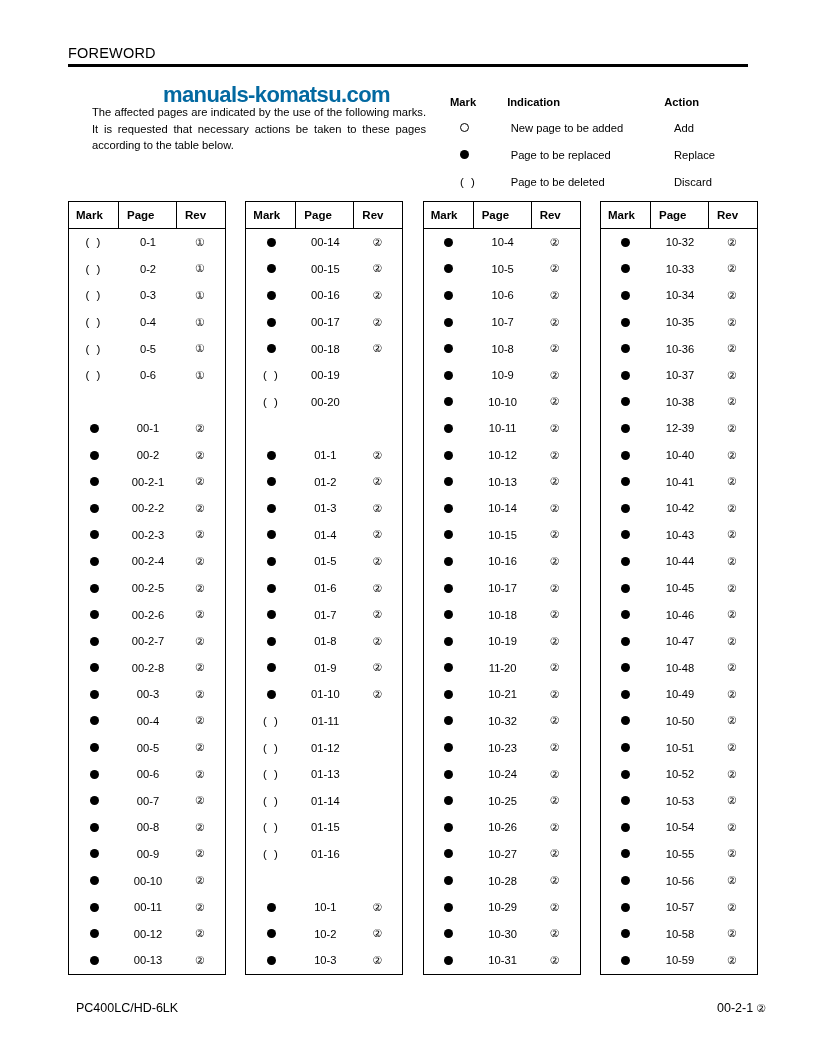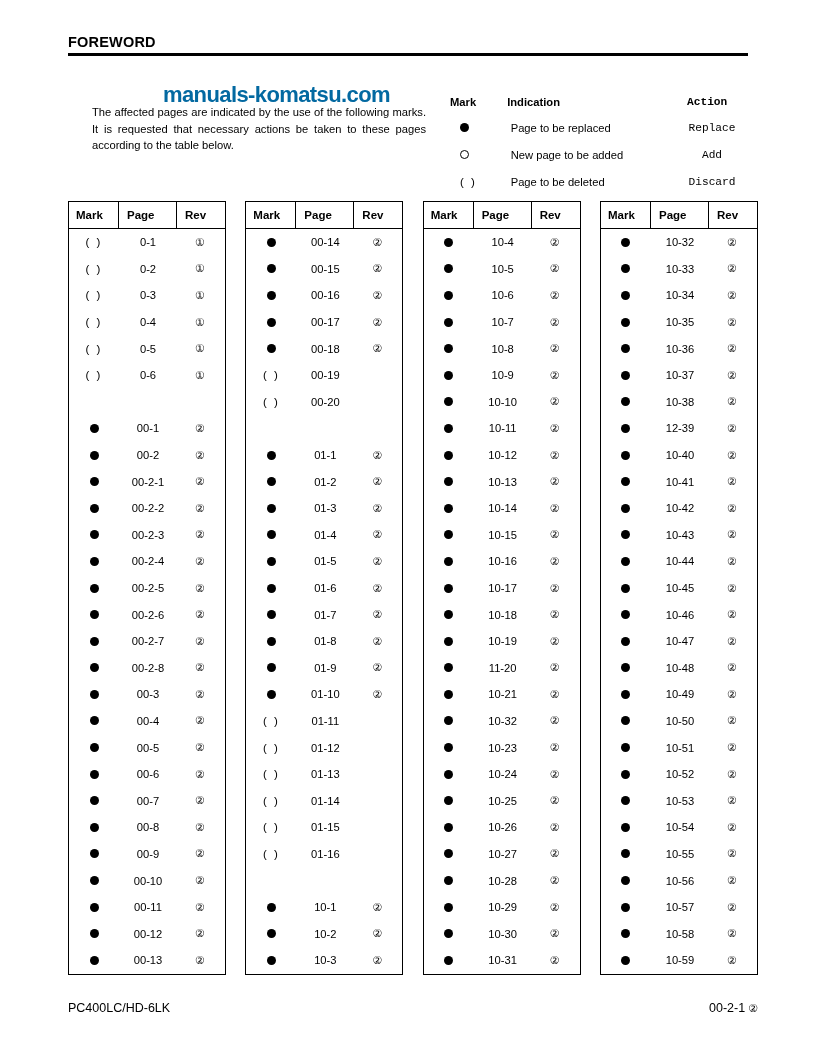--- a/index.html
+++ b/index.html
@@ -24,24 +24,24 @@
 
   
   .header {
     position: absolute;
     left: 68px;
     top: 33px;
     width: 680px;
   }
   .header-title {
     font-size: 14.5px;
-    font-weight: bold;
+    font-weight: normal;
     letter-spacing: 0.2px;
     line-height: 18px;
-    margin: 0 0 2px 0;
+    margin: 11px 0 2px 0;
   }
   .header-rule {
     height: 2.5px;
     background: #000;
     width: 680px;
   }
 
   
   .intro {
     position: absolute;
@@ -92,22 +92,21 @@
     align-items: center;
   }
   .legend-head .legend-mark { justify-content: flex-start; }
   .legend-row:not(.legend-head) .legend-mark { justify-content: flex-start; padding-left: 10px; }
   .legend-ind {
     width: 165px;
     text-align: left;
   }
   .legend-act {
     width: 90px;
-    text-align: center;
-    font-family: Liberation Mono, monospace;
+    text-align: left;
   }
   .legend-row:not(.legend-head) .legend-act { padding-left: 24px; }
 
   .dot-open {
     display: inline-block;
     width: 9px;
     height: 9px;
     border: 1.7px solid #000;
     border-radius: 50%;
     box-sizing: border-box;
@@ -182,21 +181,21 @@
   
   .circ {
     display: inline-block;
     font-size: 11px;
     line-height: 1;
   }
 
   
   .footer {
     position: absolute;
-    left: 68px;
+    left: 76px;
     top: 1001px;
     width: 690px;
     display: flex;
     justify-content: space-between;
     align-items: baseline;
     font-size: 12.5px;
   }
   .footer-right {
     display: flex;
     align-items: center;
@@ -221,32 +220,32 @@
 
   <div class="legend">
     <div class="legend-row legend-head">
       <div class="legend-mark">Mark</div>
       <div class="legend-ind">Indication</div>
       <div class="legend-act">Action</div>
     </div>
 
     <div class="legend-row">
       <div class="legend-mark">
+        <span class="dot-open"></span>
+      </div>
+      <div class="legend-ind">New page to be added</div>
+      <div class="legend-act">Add</div>
+    </div>
+
+    <div class="legend-row">
+      <div class="legend-mark">
         <span class="dot-filled"></span>
       </div>
       <div class="legend-ind">Page to be replaced</div>
       <div class="legend-act">Replace</div>
-    </div>
-
-    <div class="legend-row">
-      <div class="legend-mark">
-        <span class="dot-open"></span>
-      </div>
-      <div class="legend-ind">New page to be added</div>
-      <div class="legend-act">Add</div>
     </div>
 
     <div class="legend-row">
       <div class="legend-mark">
         <span class="paren-mark">( )</span>
       </div>
       <div class="legend-ind">Page to be deleted</div>
       <div class="legend-act">Discard</div>
     </div>
   </div>

